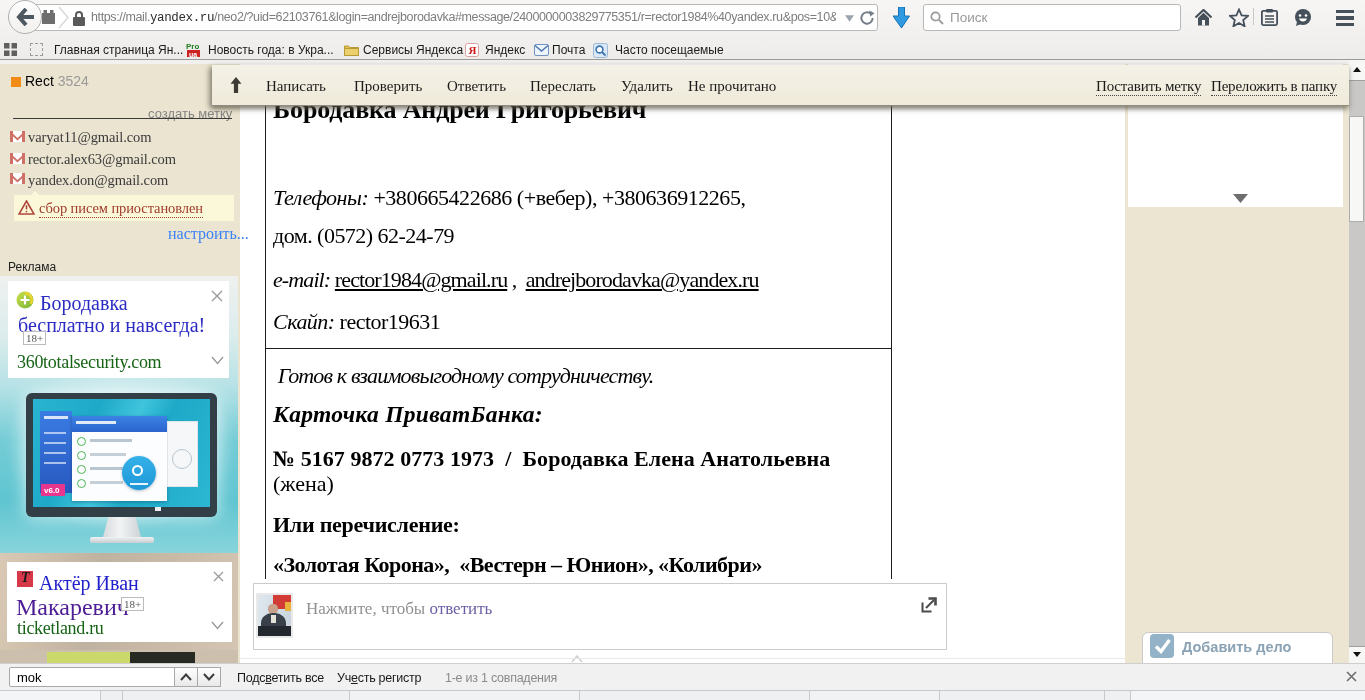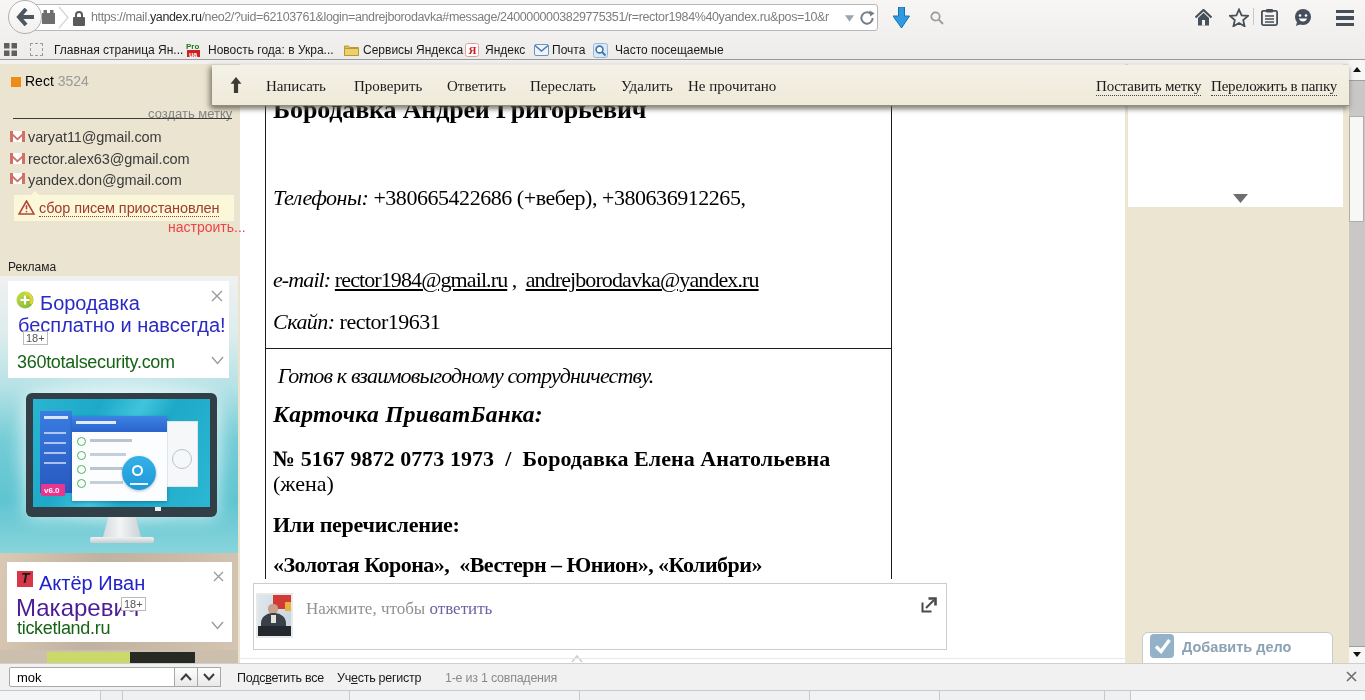--- a/index.html
+++ b/index.html
@@ -8,40 +8,40 @@
 
 #chrome{position:absolute;left:0;top:0;width:1365px;height:59px;
  background:linear-gradient(#f7f6f5,#eeecea);border-bottom:1px solid #999;}
 #strip{position:absolute;left:0;top:60px;width:1365px;height:4px;background:#f2f1ef;}
 #urlbar{position:absolute;left:26px;top:4px;width:852px;height:27px;background:#fff;
  border:1px solid #b8b8b8;border-radius:3px;box-sizing:border-box;}
 #backbtn{position:absolute;left:8px;top:0px;width:34px;height:34px;border-radius:50%;
  background:linear-gradient(#fefefe,#f1f0ee);border:1px solid #b0b0b0;box-sizing:border-box;}
 #urltext{position:absolute;left:91px;top:10px;width:745px;height:17px;overflow:hidden;
  font-size:12.5px;color:#7d7d7d;white-space:nowrap;letter-spacing:-0.38px;}
-#urltext b{color:#2c2c2c;font-weight:normal;}
+#urltext b{color:#2c2c2c;font-weight:normal;font-family:Liberation Mono, monospace;}
 #searchbox{position:absolute;left:923px;top:4px;width:258px;height:27px;background:#fff;
  border:1px solid #b8b8b8;border-radius:3px;box-sizing:border-box;}
 #searchbox span{position:absolute;left:26px;top:5px;color:#9a9a9a;font-size:13.5px;}
 
 .bk{position:absolute;top:43px;font-size:12px;color:#1a1a1a;white-space:nowrap;}
 
 #page{position:absolute;left:0;top:64px;width:1285px;height:599px;background:#fff;}
 #sidebar{position:absolute;left:0;top:0;width:240px;height:599px;background:#eae4d0;}
 #rightpanel{position:absolute;left:1125px;top:0;width:224px;height:599px;background:#ebe5d2;}
 #scrollbar{position:absolute;left:1349px;top:-4px;width:16px;height:603px;background:#c9c8c6;}
 
 #mtoolbar{position:absolute;left:212px;top:0.5px;width:1137px;height:40px;background:linear-gradient(#f4f1e7,#efead9);
  border-bottom:1px solid #8f8c82;
  box-shadow:-3px 2px 5px rgba(90,85,70,.5),0 3px 5px rgba(90,85,70,.5);}
 .mtb{position:absolute;top:13.5px;font-family:"Liberation Serif",serif;font-size:15px;color:#1b1b1b;white-space:nowrap;}
 .mtbr{position:absolute;top:13.5px;font-family:"Liberation Serif",serif;font-size:15px;color:#1b1b1b;
  border-bottom:1px dotted #444;white-space:nowrap;}
 
-.sbs{position:absolute;font-family:Liberation Sans, sans-serif;white-space:nowrap;}
+.sbs{position:absolute;font-family:Liberation Serif, serif;white-space:nowrap;}
 .sba{position:absolute;white-space:nowrap;}
 
 .srf{font-family:"Liberation Serif",serif;}
 #vline1{position:absolute;left:265px;top:40px;width:1px;height:475px;background:#1c1c1c;}
 #vline2{position:absolute;left:891px;top:40px;width:1px;height:475px;background:#1c1c1c;}
 #hline1{position:absolute;left:265px;top:284px;width:627px;height:1px;background:#1c1c1c;}
 .eline{position:absolute;left:273px;font-family:"Liberation Serif",serif;font-size:22px;color:#000;white-space:nowrap;}
 
 #reply{position:absolute;left:253px;top:519px;width:694px;height:67px;background:#fff;
  border:1px solid #ccc;box-sizing:border-box;}
@@ -78,20 +78,23 @@
   <svg class="abs" style="left:845px;top:15px" width="9" height="7" viewBox="0 0 11 8">
     <path d="M0 0 L11 0 L5.5 8 Z" fill="#9aa4ae"></path>
   </svg>
   <svg class="abs" style="left:859px;top:10px" width="16" height="16" viewBox="0 0 17 17">
     <path d="M14.5 8.5 a6 6 0 1 1 -1.8-4.3" stroke="#737e88" stroke-width="2.1" fill="none"></path>
     <path d="M11 0.5 L16.5 3.5 L12 7 Z" fill="#737e88"></path>
   </svg>
   <svg class="abs" style="left:893px;top:7px" width="17" height="22" viewBox="0 0 17 22">
     <path d="M5.5 0 h6 v9 h5 L8.5 21 L0 9 h5.5 Z" fill="#2f9ae0" stroke="#1672b4" stroke-width="1"></path>
   </svg>
+  <div id="searchbox">
+      <span>Поиск</span>
+    </div>
   <svg class="abs" style="left:930px;top:11px" width="14" height="14" viewBox="0 0 14 14">
     <circle cx="5.5" cy="5.5" r="4.2" stroke="#9a9a9a" stroke-width="1.7" fill="none"></circle>
     <path d="M8.7 8.7 L13 13" stroke="#9a9a9a" stroke-width="1.9"></path>
   </svg>
   <svg class="abs" style="left:1195px;top:9px" width="17" height="17" viewBox="0 0 17 17">
     <path d="M0.5 8.5 L8.5 1 L16.5 8.5" stroke="#45505b" stroke-width="2.2" fill="none"></path>
     <path d="M3 9 v7.5 h11 V9 L8.5 3.8 Z" fill="#45505b"></path>
     <rect x="7" y="11" width="3" height="5.5" fill="#f4f3f2"></rect>
   </svg>
   <svg class="abs" style="left:1229px;top:8px" width="20" height="19" viewBox="0 0 20 19">
@@ -180,21 +183,21 @@
   <div class="sbs" style="left:28px;top:108px;font-size:14.5px;color:#3b3b3b;letter-spacing:-0.1px">yandex.don@gmail.com</div>
 
   <div class="abs" style="left:14px;top:131px;width:220px;height:26px;background:#fbf8d9"></div>
   <div class="abs" style="left:31px;top:127px;width:0;height:0;border-left:4px solid transparent;border-right:4px solid transparent;border-bottom:4px solid #fbf8d9"></div>
   <svg class="abs" style="left:18px;top:136px" width="17" height="15" viewBox="0 0 17 15">
     <path d="M8.5 1 L16 14 H1 Z" fill="none" stroke="#b0473a" stroke-width="1.6"></path>
     <path d="M8.5 5.2 v4.2" stroke="#b0473a" stroke-width="1.6"></path>
     <circle cx="8.5" cy="11.6" r="0.9" fill="#b0473a"></circle>
   </svg>
   <div class="sbs" style="left:39px;top:136px;font-size:14.5px;color:#a03c2e;border-bottom:1px dotted #a03c2e;letter-spacing:-0.1px">сбор писем приостановлен</div>
-  <div class="sbs" style="left:168px;top:155px;font-size:14px;color:#ef4444">настроить...</div>
+  <div class="sbs" style="left:168px;top:161px;font-size:16px;color:#3b82f6">настроить...</div>
 
   <div class="sba" style="left:8px;top:196px;font-size:12px;color:#222">Реклама</div>
 
   <div class="abs" style="left:0px;top:212px;width:238px;height:279px;background:
    radial-gradient(ellipse 160px 120px at 120px 170px, rgba(255,255,255,.9) 0%, rgba(255,255,255,0) 72%),
    linear-gradient(#eff1f0 0px, #dcecec 60px, #b6e2e6 110px, #74ccd6 165px, #5fc5d1 225px, #8ad5dc 279px)"></div>
   <div class="abs" style="left:8px;top:217px;width:221px;height:97px;background:#fff"></div>
   <svg class="abs" style="left:16px;top:227px" width="18" height="18" viewBox="0 0 18 18">
     <defs>
         <linearGradient id="g360" x1="0" y1="0" x2="1" y2="1">
@@ -278,20 +281,21 @@
   <svg class="abs" style="left:1233px;top:130px" width="15" height="9" viewBox="0 0 15 9">
     <path d="M0 0 h15 L7.5 9 Z" fill="#6e6e6e"></path>
   </svg>
 
   <div id="vline1"></div>
   <div id="vline2"></div>
   <div id="hline1"></div>
 
   <div class="eline" style="top:32.8px;font-size:26px;font-weight:bold;line-height:1;letter-spacing:-0.15px">Бородавка Андрей Григорьевич</div>
   <div class="eline" style="top:122.8px;line-height:1;letter-spacing:-0.46px"><i>Телефоны:</i> +380665422686 (+вебер), +380636912265,</div>
+  <div class="eline" style="top:160.7px;line-height:1;letter-spacing:-0.52px">дом. (0572) 62-24-79</div>
   <div class="eline" style="top:205.1px;line-height:1;letter-spacing:-0.9px"><i>e-mail:</i> <span style="text-decoration:underline">rector1984@gmail.ru</span> ,&nbsp; <span style="text-decoration:underline">andrejborodavka@yandex.ru</span></div>
   <div class="eline" style="top:247.0px;line-height:1;letter-spacing:-0.52px"><i>Скайп:</i> rector19631</div>
   <div class="eline" style="top:301.4px;line-height:1;font-style:italic;letter-spacing:-0.85px">&nbsp;Готов к взаимовыгодному сотрудничеству.</div>
   <div class="eline" style="top:338.9px;line-height:1;font-style:italic;font-weight:bold;letter-spacing:0.3px;font-size:23.5px">Карточка ПриватБанка:</div>
   <div class="eline" style="top:384.4px;line-height:1;font-weight:bold;letter-spacing:0.05px">№ 5167 9872 0773 1973&nbsp; /&nbsp; Бородавка Елена Анатольевна</div>
   <div class="eline" style="top:408.9px;line-height:1">(жена)</div>
   <div class="eline" style="top:450.4px;line-height:1;font-weight:bold;letter-spacing:-0.25px">Или перечисление:</div>
   <div class="eline" style="top:489.9px;line-height:1;font-weight:bold;letter-spacing:-0.52px">«Золотая Корона»,&nbsp; «Вестерн – Юнион», «Колибри»</div>
 
   <div id="reply"></div>

